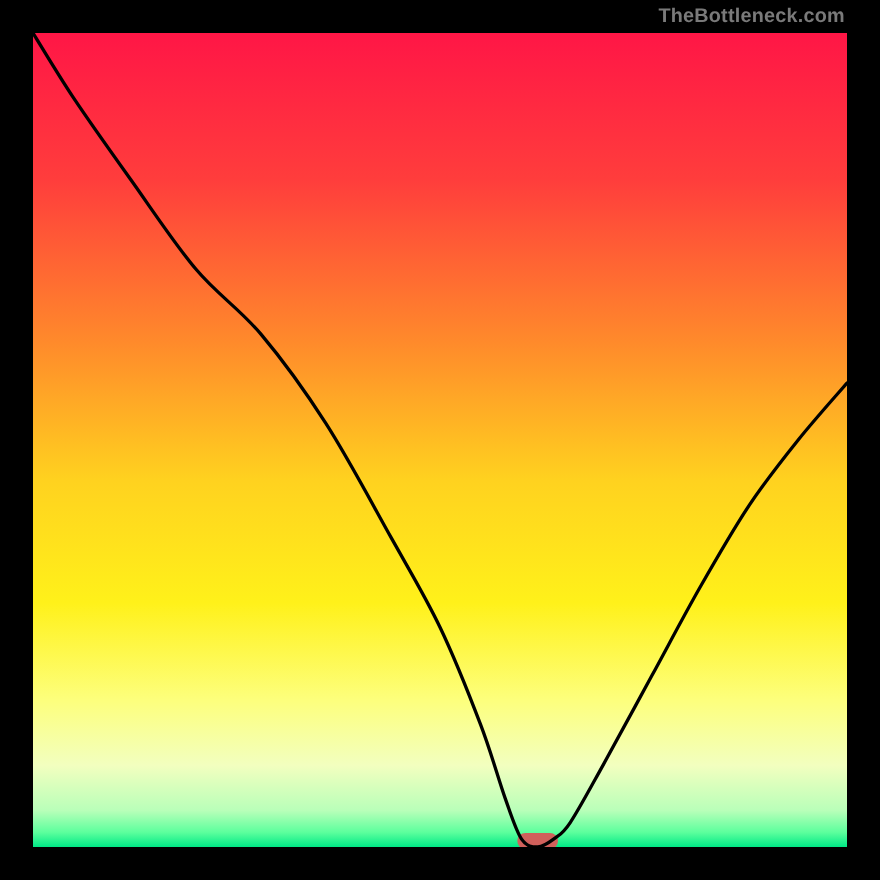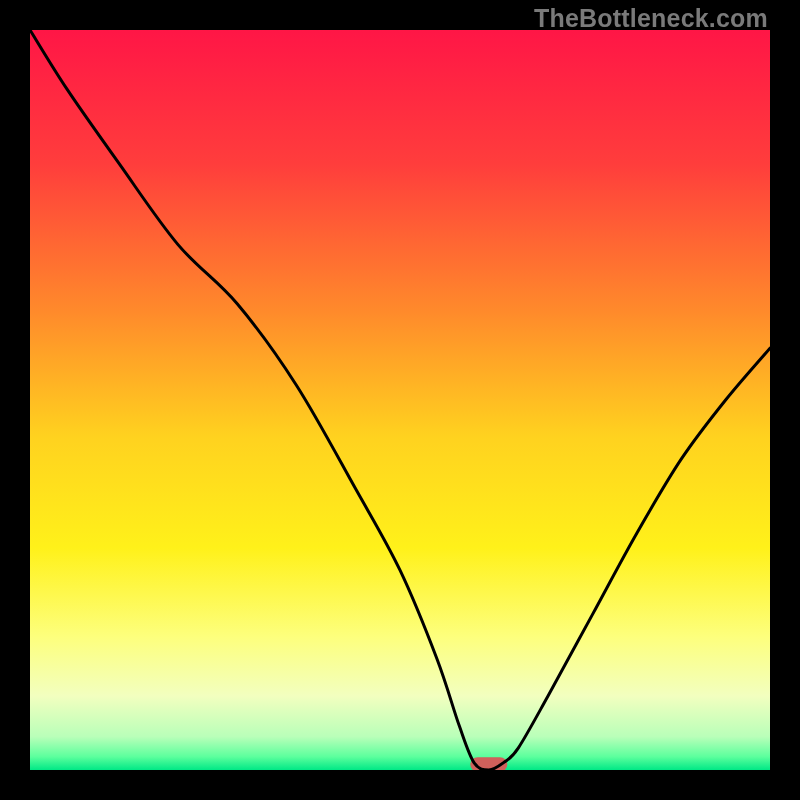--- a/index.html
+++ b/index.html
@@ -21,21 +21,21 @@
     left: 30px;
     top: 30px;
     width: 740px;
     height: 740px;
   }
   .watermark {
     position: absolute;
     top: 4px;
     right: 32px;
     font-family: Arial, Helvetica, sans-serif;
-    font-size: 25px;
+    font-size: 18px;
     font-weight: bold;
     color: #7a7a7a;
     letter-spacing: 0.2px;
   }
   svg { display: block; }
 </style>
 </head>
 <body>
 
 <div class="frame">

